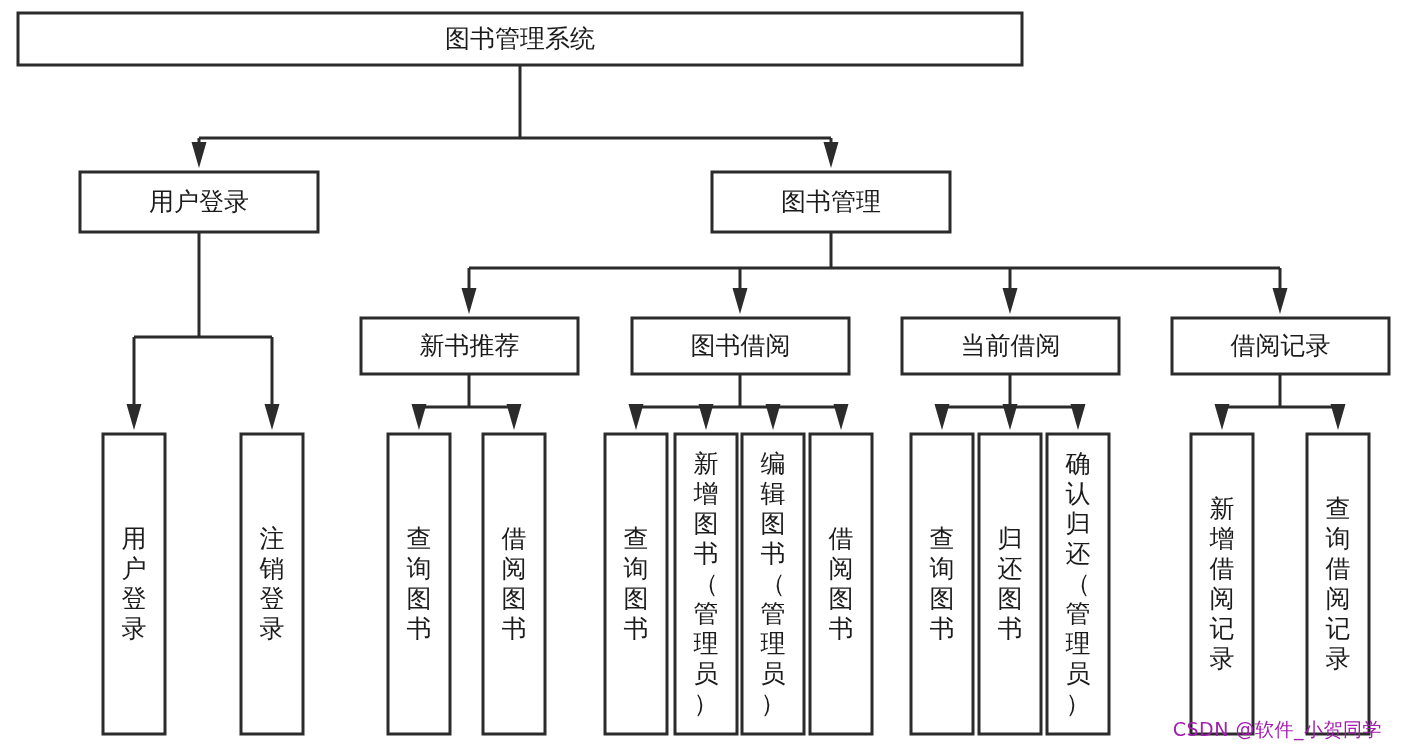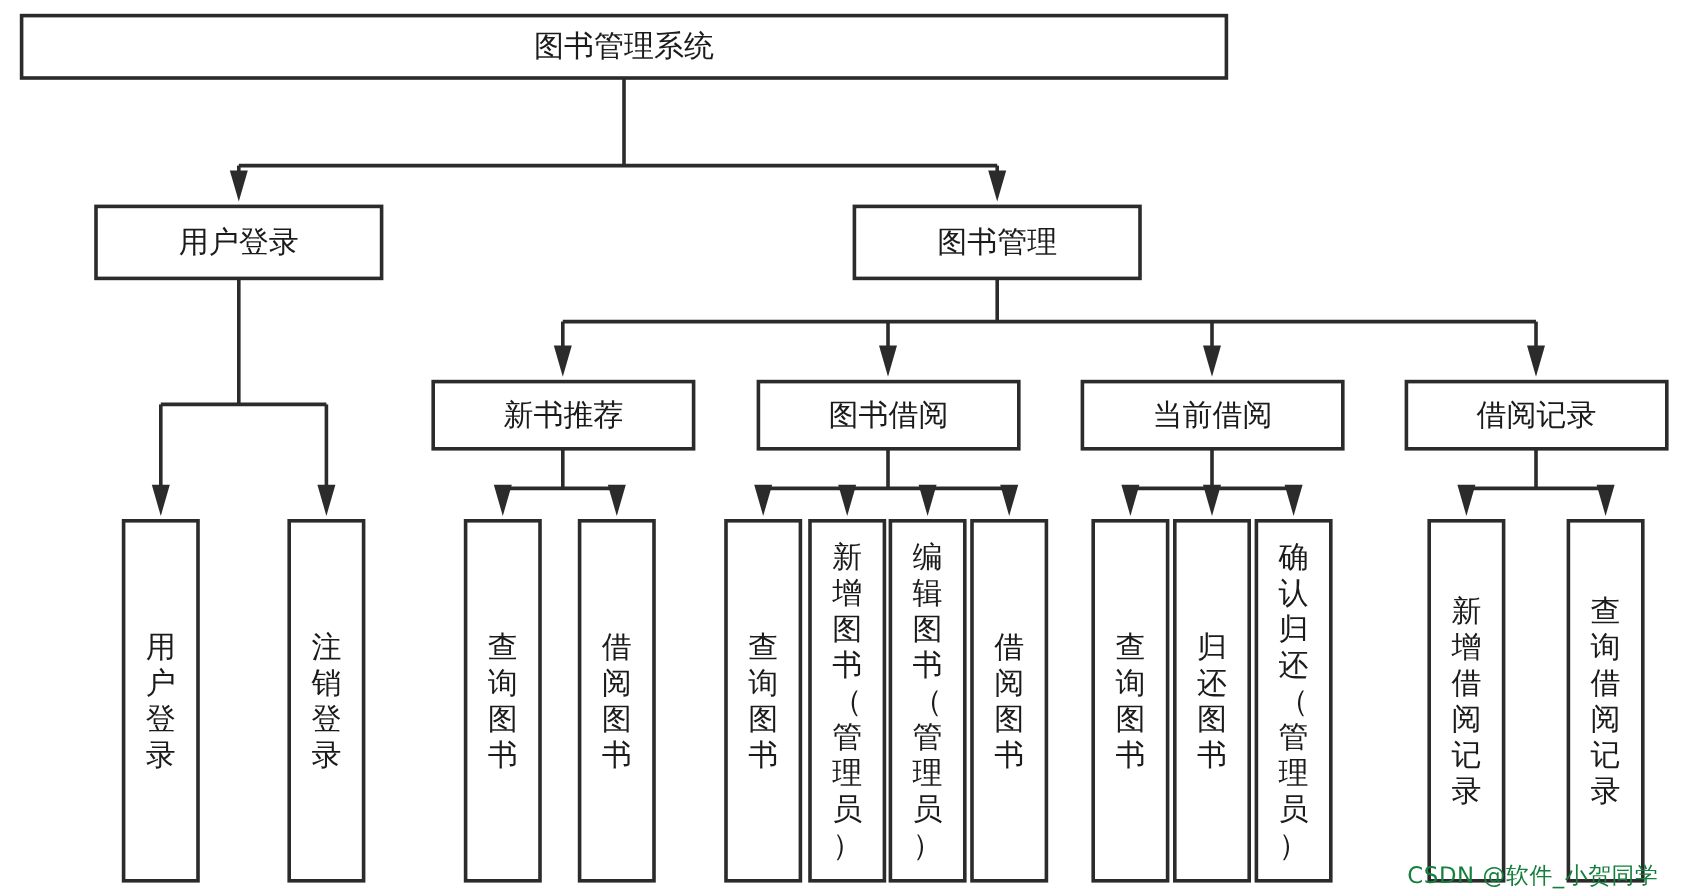--- a/index.html
+++ b/index.html
@@ -24,21 +24,21 @@
     font-family:"DejaVu Sans","Liberation Sans",sans-serif;
     fill:#1b1b1b;
     font-size:25px;
     text-anchor:middle;
   }
   .watermark{
     position:absolute;
     right:8px;bottom:4px;
     font-family:"DejaVu Sans","Liberation Sans",sans-serif;
     font-size:19px;
-    color:#15803d;
+    color:#a21caf;
     letter-spacing:.5px;
     white-space:nowrap;
     user-select:none;
     margin-left:48px;
   }
 </style>
 </head>
 <body>
 
 <div id="stage">

